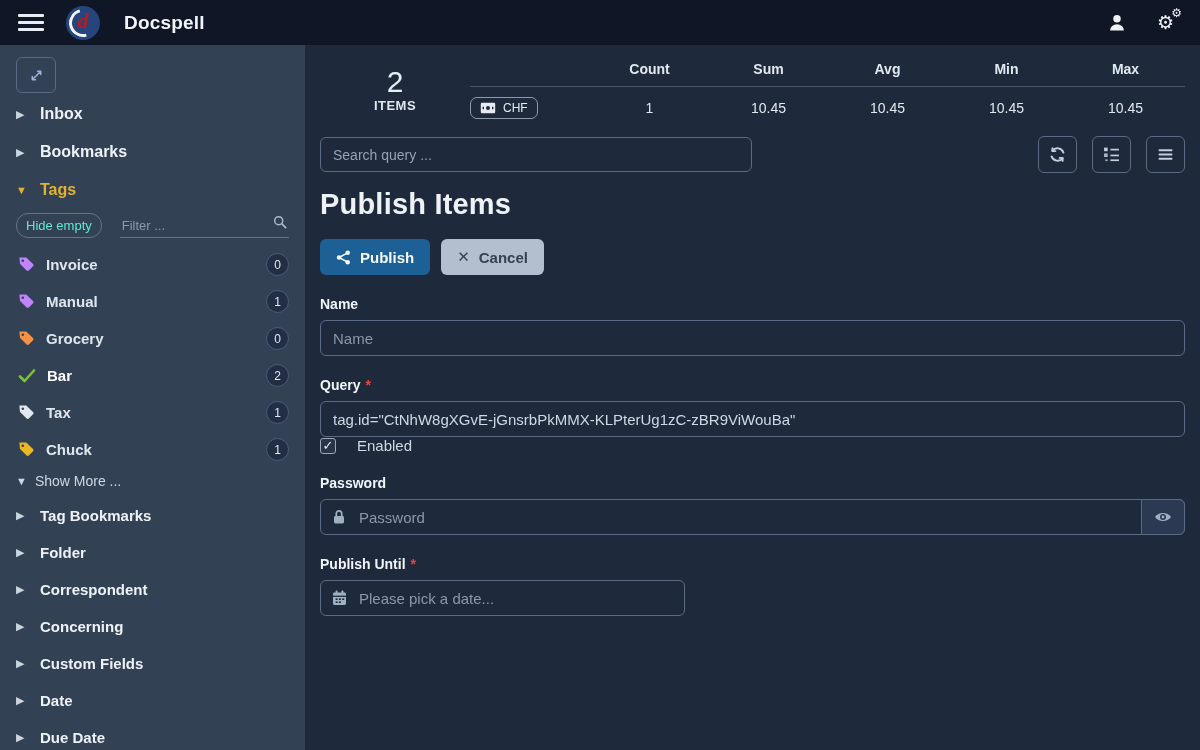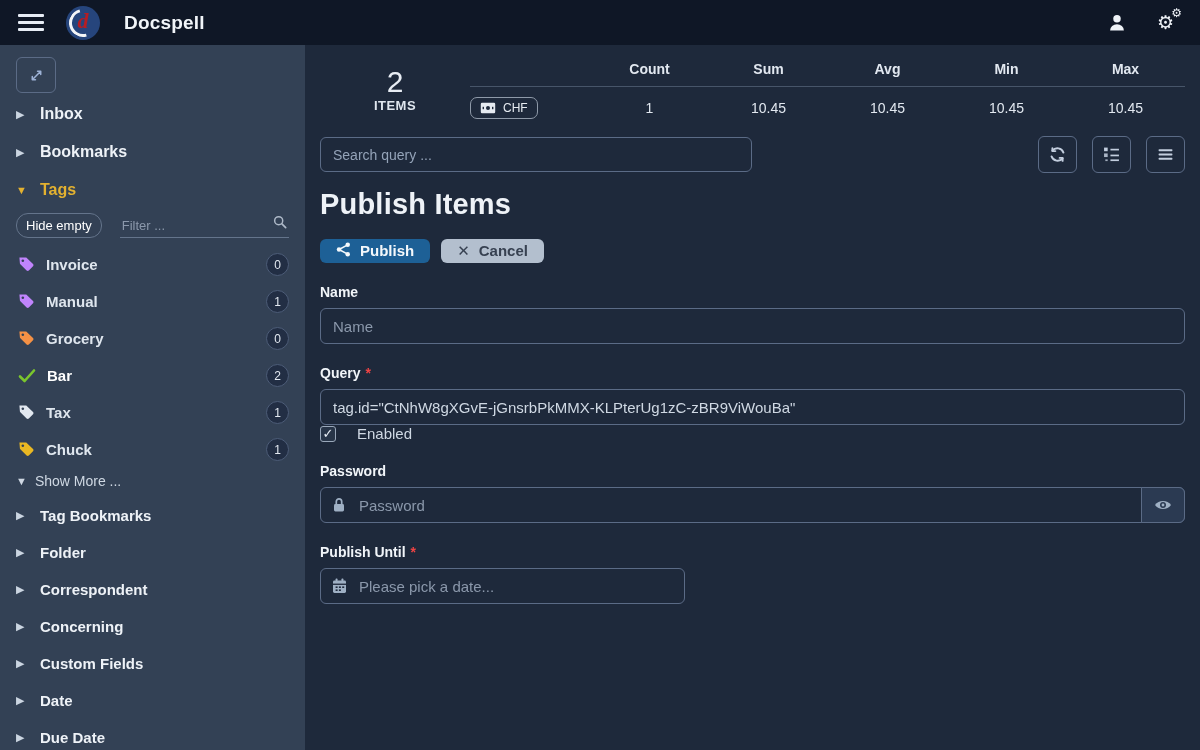--- a/index.html
+++ b/index.html
@@ -49,21 +49,21 @@
   .nav-item {
     display: flex; align-items: center; gap: 14px; padding: 10px 16px;
     font-weight: bold; font-size: 16px; color: #eef2f7; cursor: pointer;
   }
   .nav-item .caret { font-size: 11px; color: #cbd5e1; width: 10px; flex: none; }
   .nav-item.tags-header { color: #e3b130; }
   .nav-item.tags-header .caret { color: #e3b130; }
   .tag-controls { display: flex; align-items: flex-end; gap: 18px; padding: 4px 16px 8px 16px; }
   .hide-empty-btn {
     border: 1px solid #64748b; border-radius: 12px; background: transparent;
-    color: #ffffff; font-size: 13px; padding: 4px 9px; cursor: pointer;
+    color: #5eead4; font-size: 13px; padding: 4px 9px; cursor: pointer;
     font-family: inherit;
   }
   .filter-wrap { position: relative; flex: 1; }
   .filter-input {
     width: 100%; background: transparent; border: none; outline: none;
     border-bottom: 1px solid #64748b; color: #cbd5e1; font-size: 13px;
     padding: 4px 22px 4px 2px; font-family: inherit;
   }
   .filter-input::placeholder { color: #8b98ab; }
   .filter-wrap .search-glyph { position: absolute; right: 2px; bottom: 5px; color: #aeb9c8; }
@@ -118,22 +118,22 @@
 
   
   .page-title { margin-top: 15px; font-size: 29px; font-weight: bold; color: #eef2f7; letter-spacing: .2px; }
   .info-box {
     margin-top: 15px; border: 1px solid #79aed2; border-radius: 6px;
     background: #1c3a53; color: #b9d8ec; font-size: 15px; line-height: 1.5;
     padding: 11px 15px;
   }
   .btn-row { margin-top: 18px; display: flex; gap: 11px; }
   .btn {
-    display: inline-flex; gap: 9px; border: none; border-radius: 6px;
-    font-size: 15px; font-weight: bold; padding: 3px 16px; cursor: pointer; font-family: inherit;
+    display: inline-flex; align-items: center; gap: 9px; border: none; border-radius: 6px;
+    font-size: 15px; font-weight: bold; padding: 9px 16px; cursor: pointer; font-family: inherit;
   }
   .btn.primary { background: #1d6096; color: #f4f8fb; }
   .btn.secondary { background: #b3bfce; color: #374151; }
   .field { margin-top: 21px; }
   .field-label { font-size: 14px; font-weight: bold; color: #f1f5f9; margin-bottom: 8px; display: flex; gap: 5px; }
   .req { color: #ef4444; }
   .text-input {
     width: 100%; height: 36px; background: transparent; border: 1px solid #5b6b86;
     border-radius: 6px; color: #cfd8e3; font-size: 15px; padding: 0 12px;
     outline: none; font-family: inherit;

